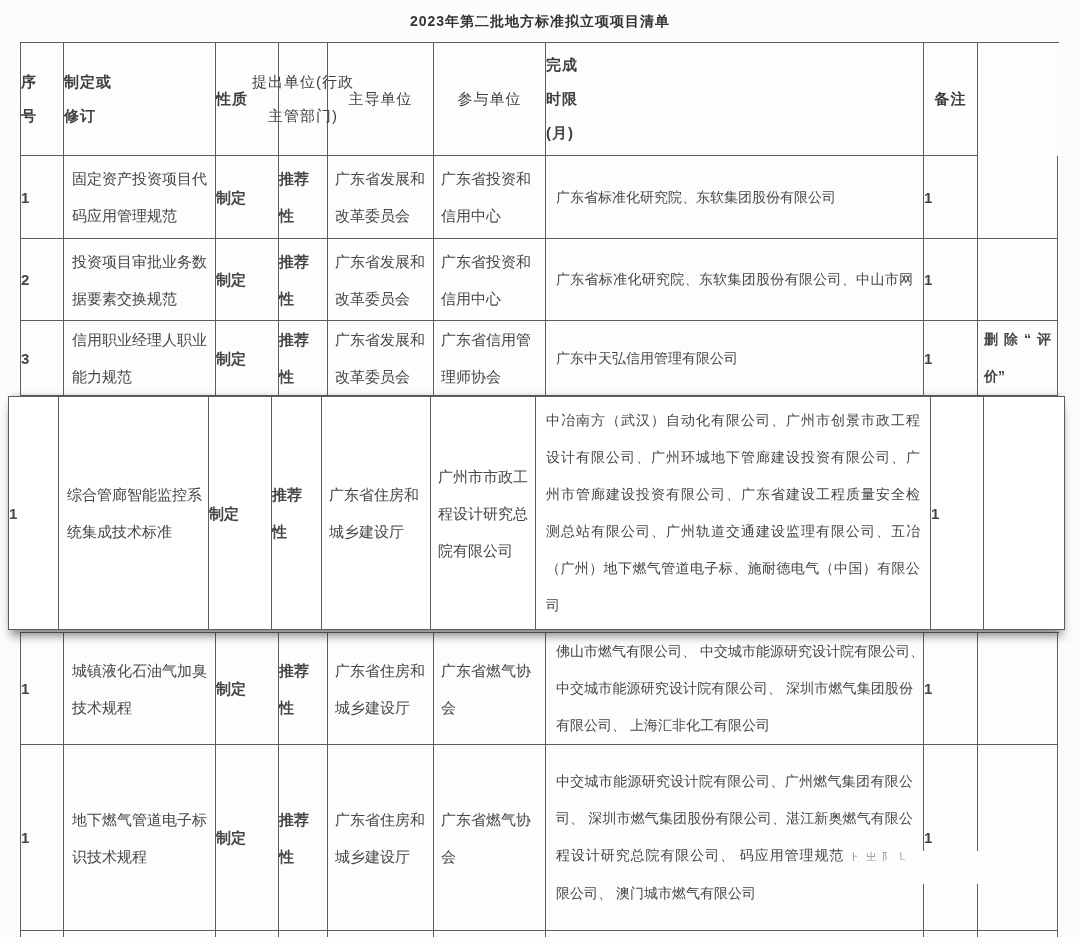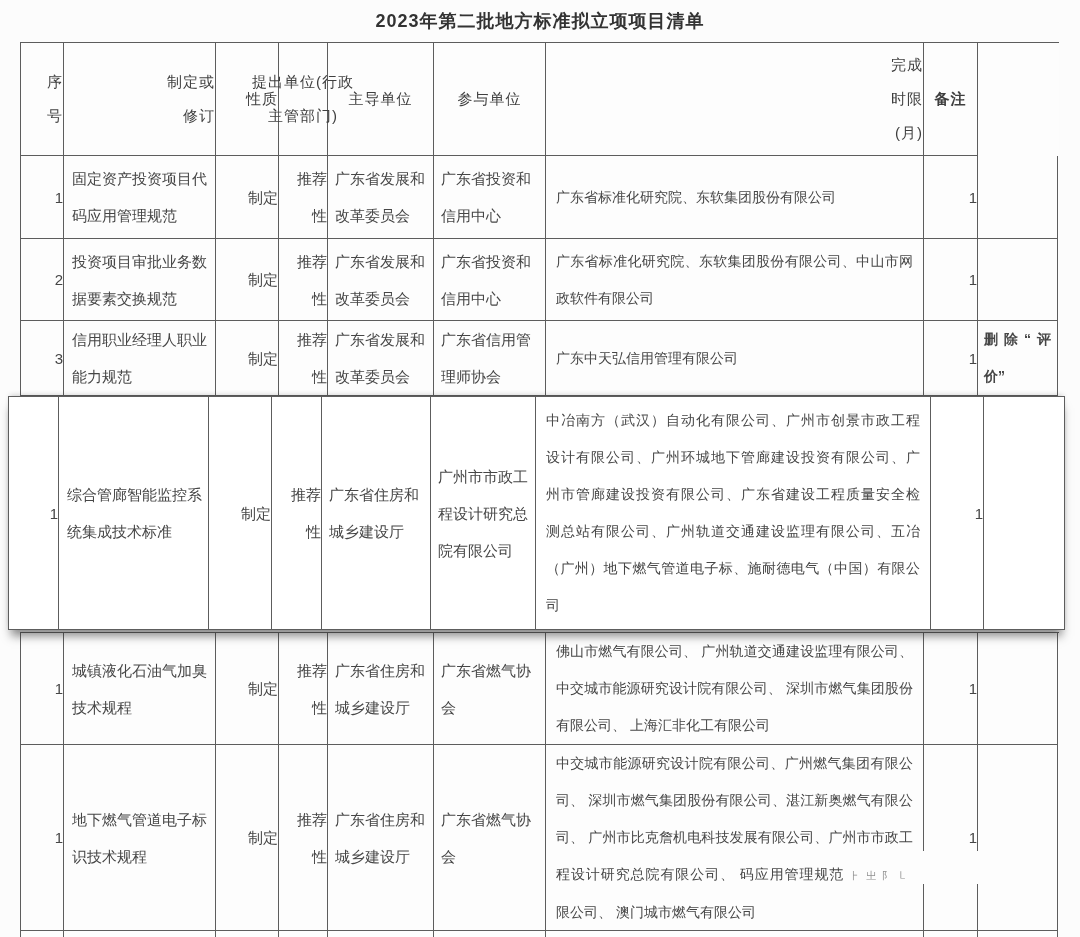--- a/index.html
+++ b/index.html
@@ -3,41 +3,41 @@
 <meta charset="utf-8">
 <style>
   html,body{margin:0;padding:0;}
   body{
     width:1080px;height:937px;overflow:hidden;position:relative;
     background:#fcfcfc;color:#464646;
     font-family:"Liberation Sans","DejaVu Sans",sans-serif;
   }
   #title{
     position:absolute;top:8px;left:0;width:1080px;height:26px;line-height:26px;
-    text-align:center;font-size:18px;font-weight:bold;color:#333;letter-spacing:1px;
+    text-align:center;font-size:14px;font-weight:bold;color:#333;letter-spacing:1px;
   }
   .tbl{position:absolute;background:#fdfdfd;border-top:1px solid #5d5d5d;border-left:1px solid #5d5d5d;}
   #tbl-top{left:20px;top:42px;width:1038px;z-index:1;}
   #tbl-bottom{left:20px;top:632px;width:1038px;z-index:1;}
   #band{
     position:absolute;left:8px;top:396px;width:1057px;height:234px;box-sizing:border-box;
     background:#fff;border:1px solid #5d5d5d;z-index:3;
     box-shadow:0 9px 9px -3px rgba(45,45,45,.55), 0 -3px 5px -2px rgba(45,45,45,.22);
   }
   .row{display:grid;}
   #tbl-top .row,#tbl-bottom .row{grid-template-columns:43px 152px 63px 49px 106px 112px 378px 54px 80px;}
   #band .row{grid-template-columns:50px 150px 63px 50px 109px 105px 395px 53px 81px;height:232px;}
   .cell{
     box-sizing:border-box;border-right:1px solid #5d5d5d;border-bottom:1px solid #5d5d5d;
     display:flex;flex-direction:column;justify-content:center;
     font-size:15px;line-height:37px;overflow:visible;
   }
   #band .cell{border-bottom:none;}
   .line{white-space:nowrap;}
-  .col-num,.col-type,.col-nature,.col-months{align-items:flex-end;text-align:center;}
+  .col-num,.col-type,.col-nature,.col-months{align-items:flex-start;text-align:center;font-weight:bold;}
   .col-name{padding:0 6px 0 8px;}
   .col-proposer,.col-leader{padding:0 4px 0 7px;}
   .col-participants{padding:0 10px;font-size:14px;overflow:hidden;}
   .col-remark{padding:0 6px;font-size:14px;font-weight:bold;}
   .hrow .cell{line-height:34px;color:#3f3f3f;letter-spacing:1px;}
   .hrow .col-name,.hrow .col-proposer,.hrow .col-leader,.hrow .col-participants,.hrow .col-remark{
     align-items:center;text-align:center;padding:0;font-size:15px;
   }
   .line.fill{text-align:justify;text-align-last:justify;}
   .frag{color:#8f8f8f;letter-spacing:5px;padding-left:6px;font-size:10px;}
@@ -130,21 +130,20 @@
       <div class="cell col-proposer">
         <div class="line">广东省发展和</div>
         <div class="line">改革委员会</div>
       </div>
       <div class="cell col-leader">
         <div class="line">广东省投资和</div>
         <div class="line">信用中心</div>
       </div>
       <div class="cell col-participants">
         <div class="line fill">广东省标准化研究院、东软集团股份有限公司、中山市网</div>
-        <div class="line">政软件有限公司</div>
       </div>
       <div class="cell col-months">
         <div class="line">1</div>
       </div>
       <div class="cell col-remark"></div>
     </div>
     <div class="row" style="height: 75px;">
       <div class="cell col-num">
         <div class="line">3</div>
       </div>
@@ -236,21 +235,21 @@
       </div>
       <div class="cell col-proposer">
         <div class="line">广东省住房和</div>
         <div class="line">城乡建设厅</div>
       </div>
       <div class="cell col-leader">
         <div class="line">广东省燃气协</div>
         <div class="line">会</div>
       </div>
       <div class="cell col-participants">
-        <div class="line fill">佛山市燃气有限公司、 广州轨道交通建设监理有限公司、</div>
+        <div class="line fill">佛山市燃气有限公司、 中交城市能源研究设计院有限公司、</div>
         <div class="line fill">中交城市能源研究设计院有限公司、 深圳市燃气集团股份</div>
         <div class="line">有限公司、 上海汇非化工有限公司</div>
       </div>
       <div class="cell col-months">
         <div class="line">1</div>
       </div>
       <div class="cell col-remark"></div>
     </div>
     <div class="row" style="height: 186px;">
       <div class="cell col-num">
@@ -271,21 +270,20 @@
         <div class="line">广东省住房和</div>
         <div class="line">城乡建设厅</div>
       </div>
       <div class="cell col-leader">
         <div class="line">广东省燃气协</div>
         <div class="line">会</div>
       </div>
       <div class="cell col-participants">
         <div class="line fill">中交城市能源研究设计院有限公司、广州燃气集团有限公</div>
         <div class="line fill">司、 深圳市燃气集团股份有限公司、湛江新奥燃气有限公</div>
-        <div class="line fill">司、 广州市比克詹机电科技发展有限公司、广州市市政工</div>
         <div class="line fill"><span>程设计研究总院有限公司、 码应用管理规范</span><span class="frag">⺊㞢阝㇄</span></div>
         <div class="line">限公司、 澳门城市燃气有限公司</div>
       </div>
       <div class="cell col-months">
         <div class="line">1</div>
       </div>
       <div class="cell col-remark"></div>
     </div>
     <div class="row" style="height: 40px;">
       <div class="cell col-num"></div>

